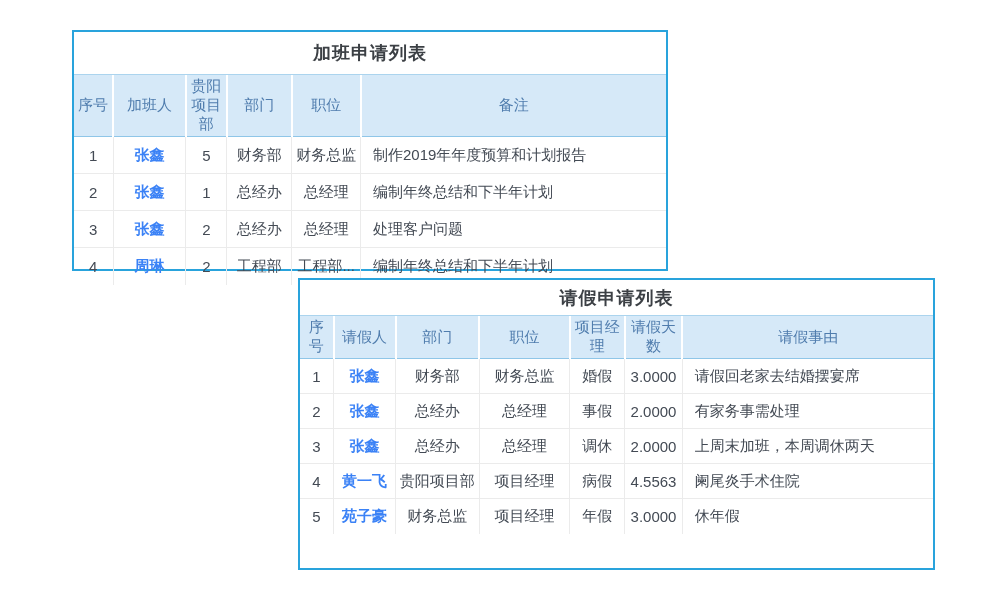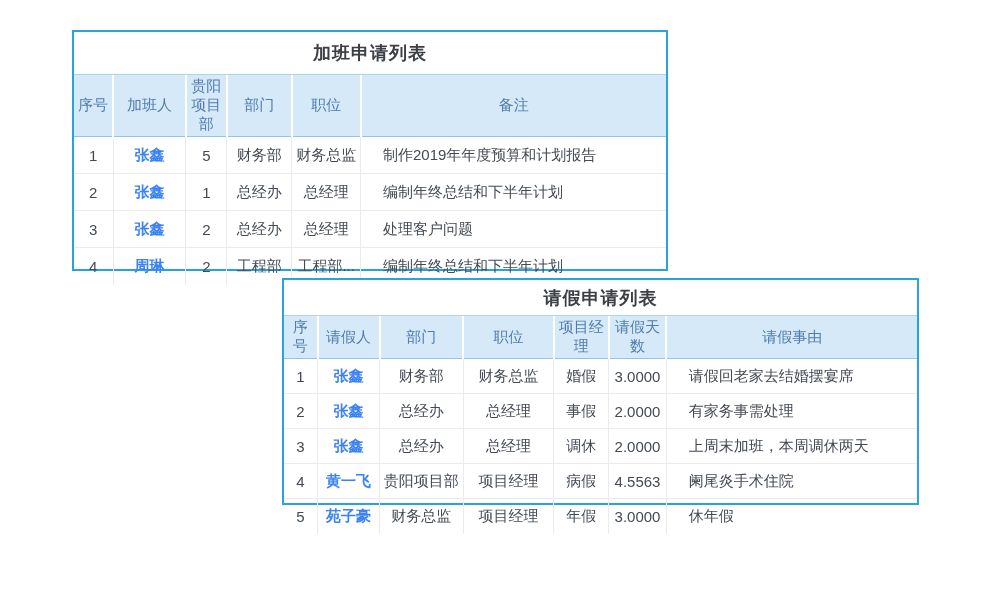--- a/index.html
+++ b/index.html
@@ -15,21 +15,21 @@
     background: #ffffff;
     overflow: hidden;
   }
   .tbl-card {
     position: absolute;
     box-sizing: border-box;
     border: 2px solid #29a3dc;
     background: #ffffff;
   }
   #overtime-card { left: 72px;  top: 30px;  width: 596px; height: 241px; }
-  #leave-card    { left: 282px; top: 278px; width: 637px; height: 227px; }
+  #leave-card    { left: 298px; top: 278px; width: 637px; height: 292px; }
 
   .tbl-title {
     display: flex;
     align-items: center;
     justify-content: center;
     font-size: 18px;
     font-weight: bold;
     color: #3c4045;
     border-bottom: 1px solid #abd4ee;
     letter-spacing: 1px;
@@ -62,21 +62,21 @@
     color: #434a54;
     text-align: center;
     vertical-align: middle;
     border-right: 1px solid #ebebeb;
     border-bottom: 1px solid #ebebeb;
     padding: 2px;
     box-sizing: border-box;
     white-space: nowrap;
     overflow: hidden;
   }
-  td:last-child { border-right: none; text-align: left; padding-left: 22px; }
+  td:last-child { border-right: none; text-align: left; padding-left: 12px; }
   tr:last-child td { border-bottom: none; }
   #overtime-card td { height: 37px; }
   #leave-card    td { height: 35px; }
 
   .name-link {
     color: #3b82f6;
     font-weight: bold;
     cursor: pointer;
   }
 </style>

